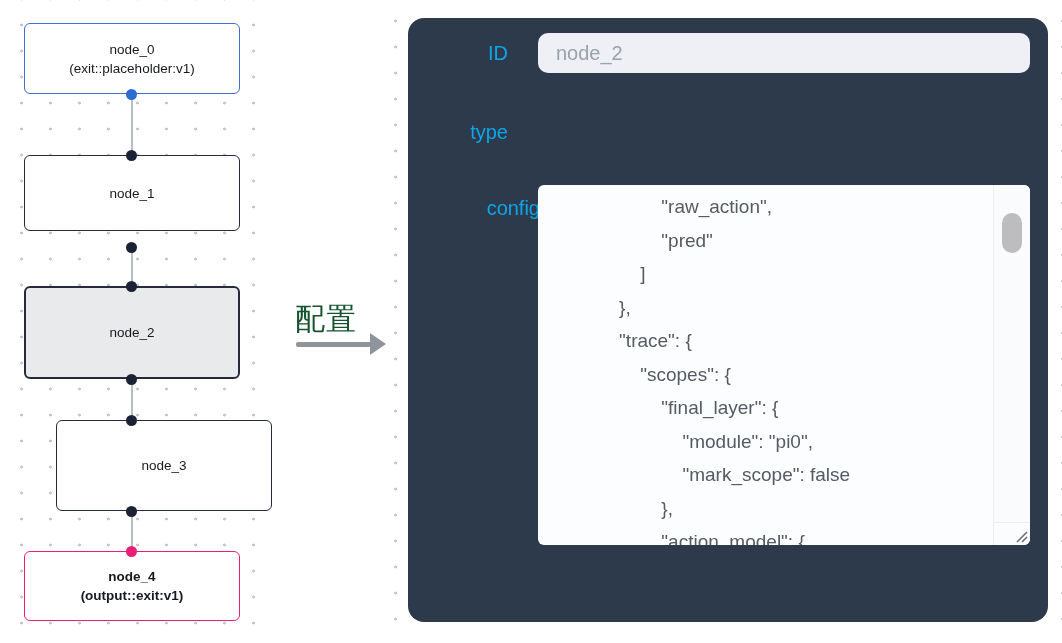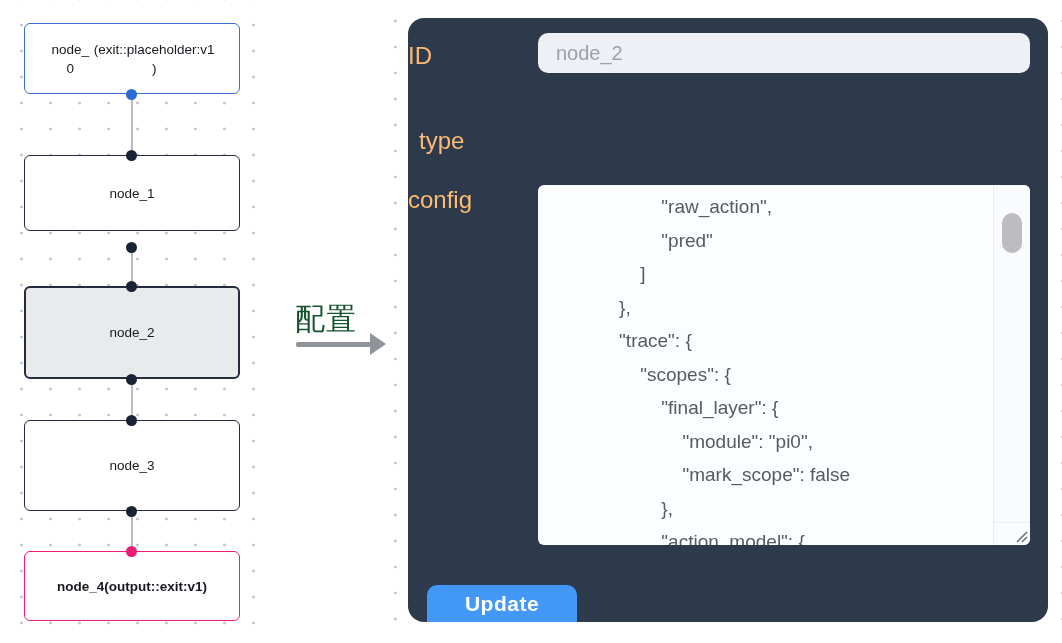--- a/index.html
+++ b/index.html
@@ -13,28 +13,28 @@
     background-image: radial-gradient(circle, #c7c9ce 1.3px, transparent 1.7px);
     background-size: 29px 26px;
   }
   #dots-left  { left:0;  width:272px; background-position:7px 12px; }
   #dots-right { left:394px; width:668px; background-position:16px 8px; }
 
   
   .node {
     position:absolute; left:24px; width:216px; background:#ffffff;
     border:1.5px solid #252a3d; border-radius:6px;
-    display:flex; flex-direction:row; align-items:center; justify-content:center;
+    display:flex; flex-direction:column; align-items:center; justify-content:center;
     font-size:13.5px; line-height:19px; color:#17191f; text-align:center;
     padding:0 23px; overflow-wrap:anywhere; cursor:pointer;
   }
   #node0 { top:23px;  height:71px; border-color:#3e6fd0; }
   #node1 { top:155px; height:76px; }
   #node2 { top:286px; height:93px; background:#e9eaec; border-width:2px; }
-  #node3 { top:420px; height:91px; }
+  #node3 { top:420px; height:91px;margin-left:32px; }
   #node4 { top:551px; height:70px; border-color:#ea1e77;font-weight:bold; }
   .edge {
     position:absolute; left:131px; width:2px; background:#babdc3;
   }
   .port {
     position:absolute; width:11px; height:11px; border-radius:50%;
     left:126px; background:#1c2235;
   }
   .port.blue { background:#2b6bd4; }
   .port.pink { background:#ea1e77; }
@@ -53,34 +53,34 @@
     border-left:16px solid #8f949b; border-top:11px solid transparent;
     border-bottom:11px solid transparent;
   }
 
   
   #panel {
     position:absolute; left:408px; top:18px; width:640px; height:604px;
     background:#2d3a4b; border-radius:16px; overflow:hidden;
   }
   .field-label {
-    position:absolute; left:0; width:100px; 
-    font-size:24px; color:#fdba74;
+    position:absolute; left:0; width:100px; text-align:right;
+    font-size:20px; color:#0ea5e9;
   }
   .field-input {
     position:absolute; left:130px; width:492px; height:40px;
     background:#eef0f5; border:none; border-radius:10px;
     font-family:"Liberation Sans", sans-serif;
     font-size:20px; color:#9aa1ab; padding:0 18px; outline:none;
   }
   #lbl-id     { top:24px; }
   #inp-id     { top:15px; }
-  #lbl-type   { top:109px;padding-left:11px; }
+  #lbl-type   { top:103px;padding-left:11px; }
   #inp-type   { top:94px; }
-  #lbl-config { top:168px; }
+  #lbl-config { top:179px;margin-left:32px; }
 
   #config-editor {
     position:absolute; left:130px; top:167px; width:492px; height:360px;
     background:#fcfdfe; border-radius:6px; overflow:hidden; cursor:text;
   }
   #config-code {
     position:absolute; left:0; top:5px; padding-left:60px;
     font-family:"Liberation Sans", sans-serif;
     font-size:19px; line-height:33.5px; color:#565a61; white-space:pre;
   }
@@ -174,16 +174,15 @@
         <div id="cfg-thumb"></div>
       </div>
       <div id="cfg-corner">
         <svg id="cfg-resize" width="15" height="15" viewBox="0 0 15 15">
           <line x1="4" y1="14" x2="14" y2="4" stroke="#6b6f76" stroke-width="1.6"></line>
           <line x1="9" y1="14" x2="14" y2="9" stroke="#6b6f76" stroke-width="1.6"></line>
         </svg>
       </div>
     </div>
 
-    <button id="update-btn">Update</button>
   </div>
 
 </div>
 
 </body></html>

